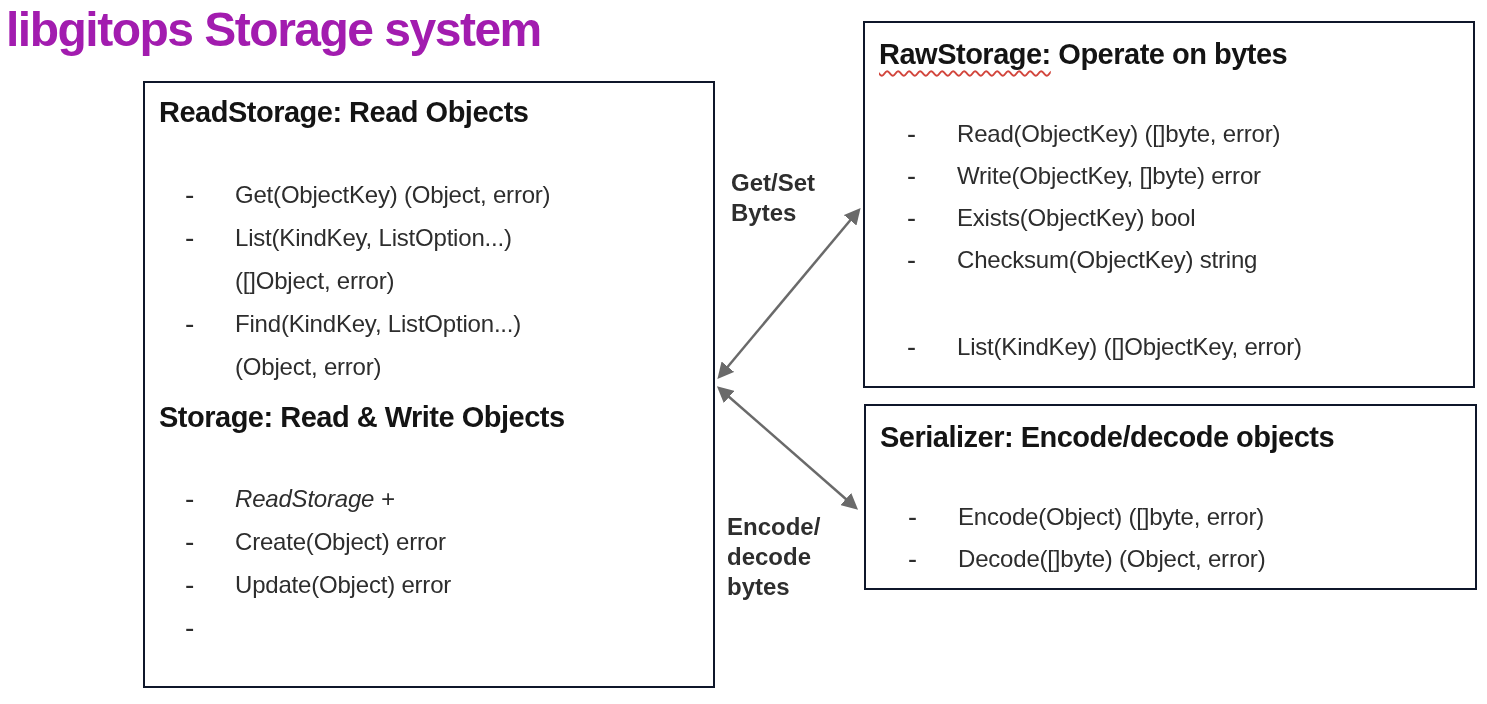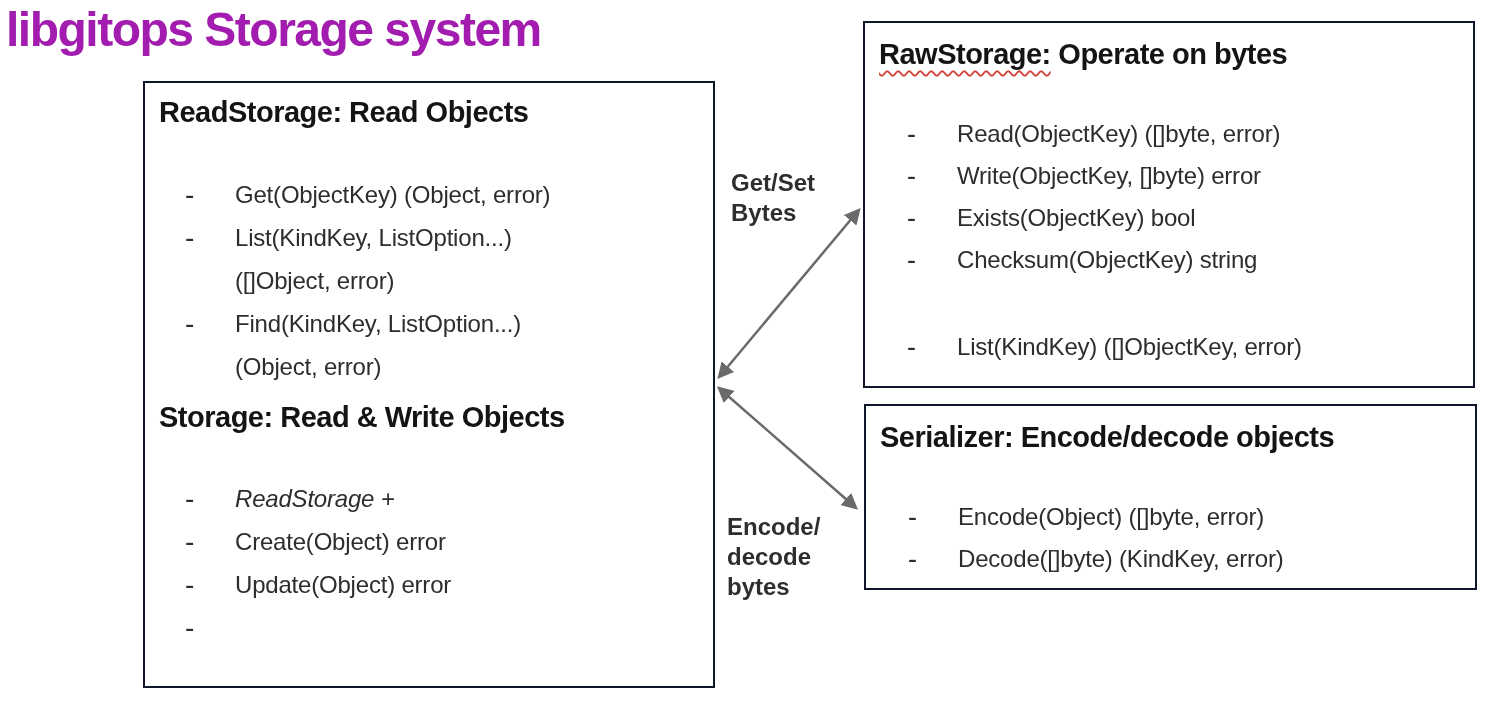--- a/index.html
+++ b/index.html
@@ -173,21 +173,21 @@
 
 <div class="box" id="serializer-box">
   <div class="box-header">Serializer: Encode/decode objects</div>
   <ul class="method-list">
     <li>
       <span class="dash">-</span>
       <span class="method-text">Encode(Object) ([]byte, error)</span>
     </li>
     <li>
       <span class="dash">-</span>
-      <span class="method-text">Decode([]byte) (KindKey, error)</span>
+      <span class="method-text">Decode([]byte) (Object, error)</span>
     </li>
   </ul>
 </div>
 
 <svg id="arrows-svg" viewBox="0 0 1487 704" xmlns="http://www.w3.org/2000/svg">
   <defs>
     <marker id="arrowhead" viewBox="0 0 10 10" refX="7.5" refY="5" markerWidth="6.5" markerHeight="6.5" orient="auto-start-reverse">
       <path d="M0,0 L10,5 L0,10 z" fill="#6a6a6a"></path>
     </marker>
   </defs>

